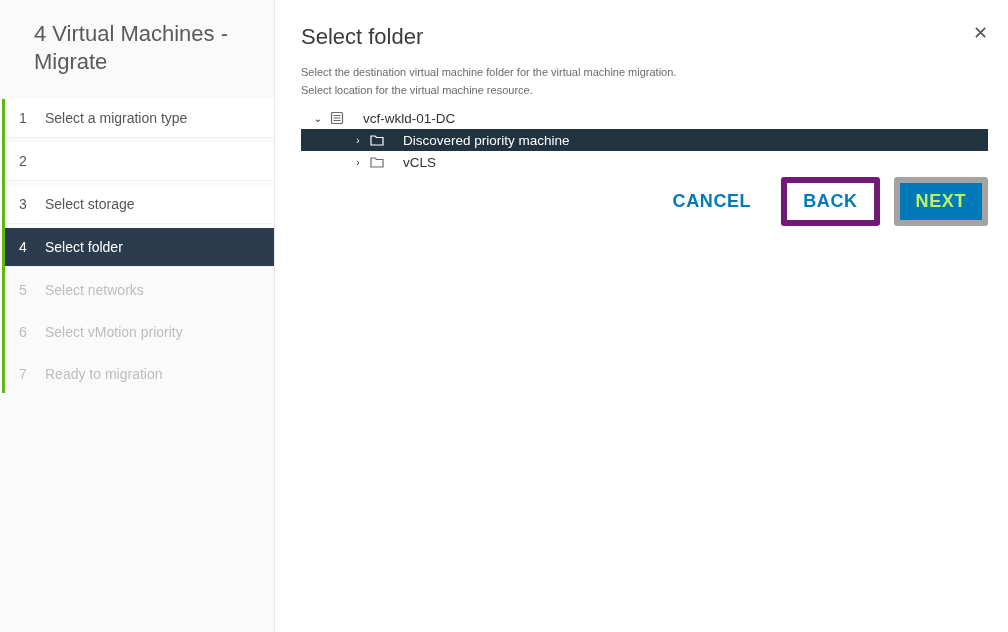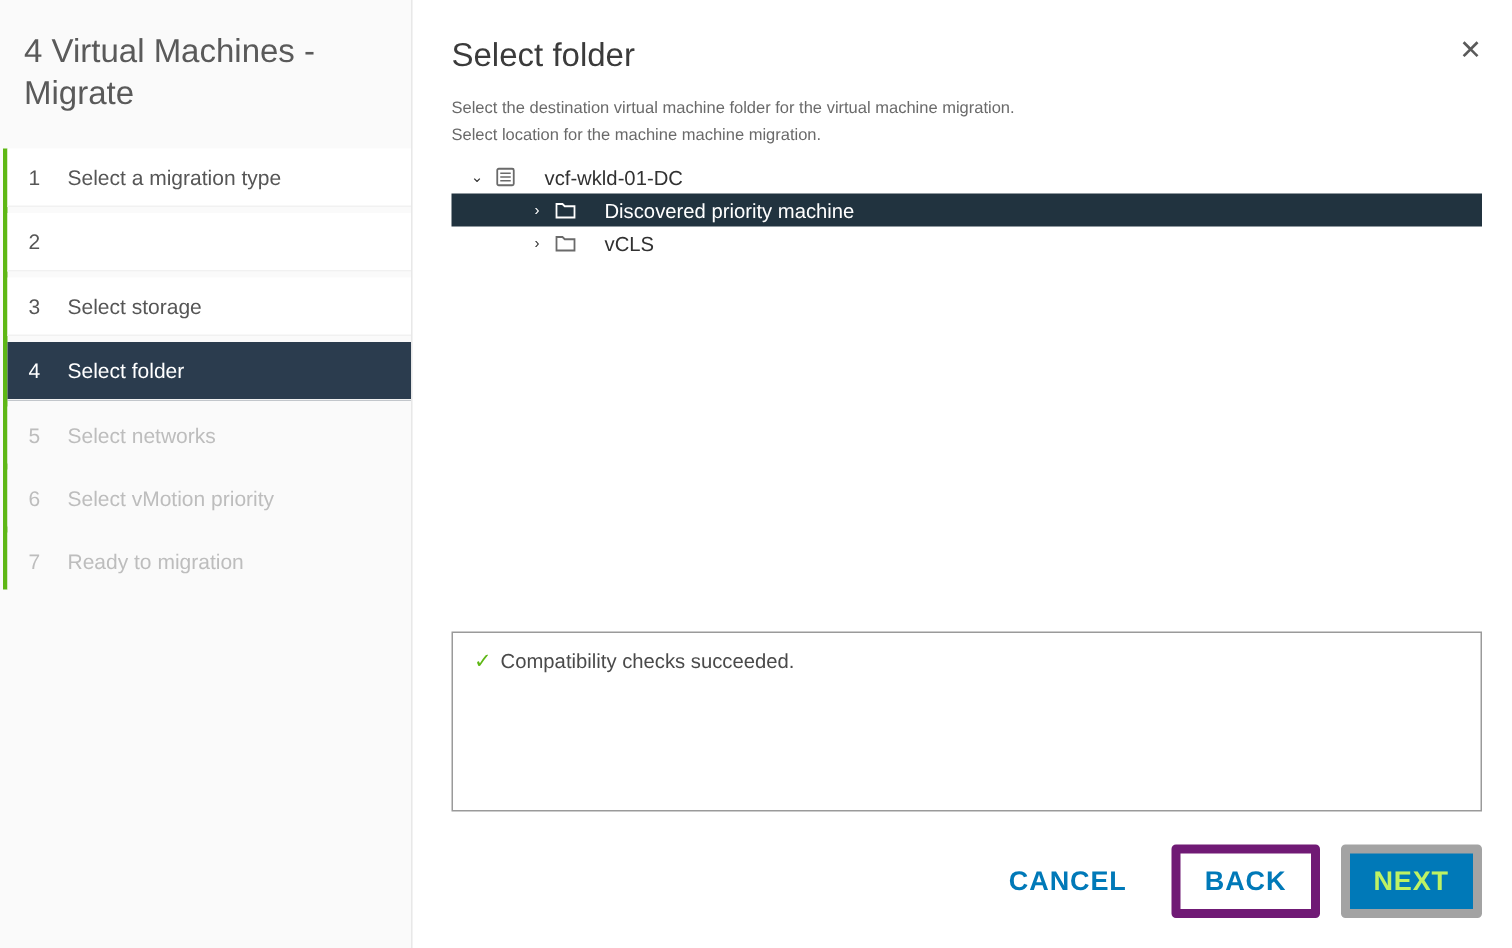--- a/index.html
+++ b/index.html
@@ -1,19 +1,19 @@
 <!DOCTYPE html>
 <html><head>
 <meta charset="utf-8">
 <style>
   * { box-sizing: border-box; margin: 0; padding: 0; }
   html, body { width: 1008px; height: 632px; font-family: -apple-system, BlinkMacSystemFont, "Segoe UI", Arial, sans-serif; color: #313131; background: #fff; }
   .dialog { display: flex; width: 100%; height: 100%; }
   .sidebar { width: 275px; min-width: 275px; background: #fafafa; border-right: 1px solid #e8e8e8; display: flex; flex-direction: column; }
-  .sidebar-title { font-size: 22px; font-weight: 300; color: #5a5a5a; padding: 20px 16px 24px 16px; line-height: 1.25; }
+  .sidebar-title { font-size: 22px; font-weight: 300; color: #5a5a5a; padding: 20px 16px 24px 16px; line-height: 1.25; margin-left: 18px; }
   .steps { display: flex; flex-direction: column; gap: 4px; padding: 0 0 0 0; border-left: 3px solid #5eb715; margin-left: 2px; }
   .step { display: flex; align-items: center; gap: 14px; padding: 11px 16px 11px 14px; font-size: 14px; color: #565656; background: #ffffff; cursor: pointer; border-bottom: 1px solid #f1f1f1; }
   .step .num { width: 12px; text-align: left; }
   .step.active { background: #2b3c4e; color: #fff; }
   .step.disabled { color: #bdbdbd; background: #fafafa; cursor: default; border-bottom: none; }
   .main { flex: 1; display: flex; flex-direction: column; padding: 24px 20px 20px 26px; position: relative; }
   .close-x { position: absolute; top: 24px; right: 20px; font-size: 18px; color: #5a5a5a; cursor: pointer; line-height: 1; }
   .page-title { font-size: 22px; font-weight: 300; color: #3b3b3b; margin-bottom: 14px; }
   .desc { font-size: 11px; color: #6a6a6a; line-height: 1.6; }
   .tree { margin-top: 8px; font-size: 13.5px; }
@@ -70,21 +70,21 @@
         <span>Ready to migration</span>
       </div>
     </div>
   </aside>
 
   <main class="main">
     <span class="close-x">✕</span>
 
     <h2 class="page-title">Select folder</h2>
     <p class="desc">Select the destination virtual machine folder for the virtual machine migration.</p>
-    <p class="desc">Select location for the machine machine migration.</p>
+    <p class="desc">Select location for the virtual machine resource.</p>
 
     <div class="tree">
       <div class="tree-row root">
         <span class="arrow">⌄</span>
         <span class="icon">
           <svg width="14" height="14" viewBox="0 0 14 14">
               <rect x="1.5" y="1.5" width="11" height="11" rx="1" fill="none" stroke="#6a6a6a" stroke-width="1.2"></rect>
               <line x1="3.5" y1="4.5" x2="10.5" y2="4.5" stroke="#6a6a6a" stroke-width="1"></line>
               <line x1="3.5" y1="7" x2="10.5" y2="7" stroke="#6a6a6a" stroke-width="1"></line>
               <line x1="3.5" y1="9.5" x2="10.5" y2="9.5" stroke="#6a6a6a" stroke-width="1"></line>
@@ -105,23 +105,20 @@
         <span class="arrow">›</span>
         <span class="icon">
           <svg width="14" height="12" viewBox="0 0 14 12">
               <path d="M1 2 h4 l1.5 1.5 H13 V11 H1 Z" fill="none" stroke="#6a6a6a" stroke-width="1.2"></path>
             </svg>
         </span>
         <span class="label">vCLS</span>
       </div>
     </div>
 
-    <div class="compat-box">
-      <span class="checkmark">✓</span><span>Compatibility checks succeeded.</span>
-    </div>
 
     <div class="footer">
       <button class="btn btn-text">CANCEL</button>
       <button class="btn btn-outline">BACK</button>
       <button class="btn btn-primary">NEXT</button>
     </div>
   </main>
 
 </div>
 

